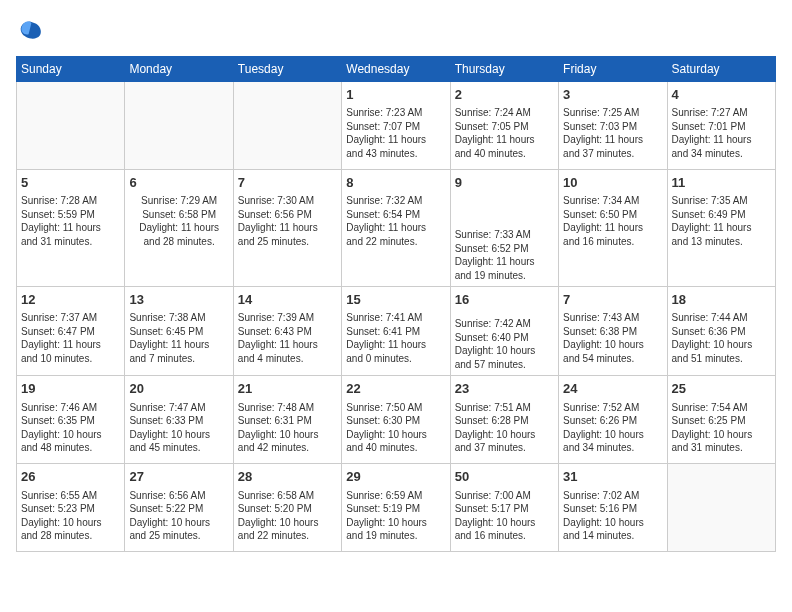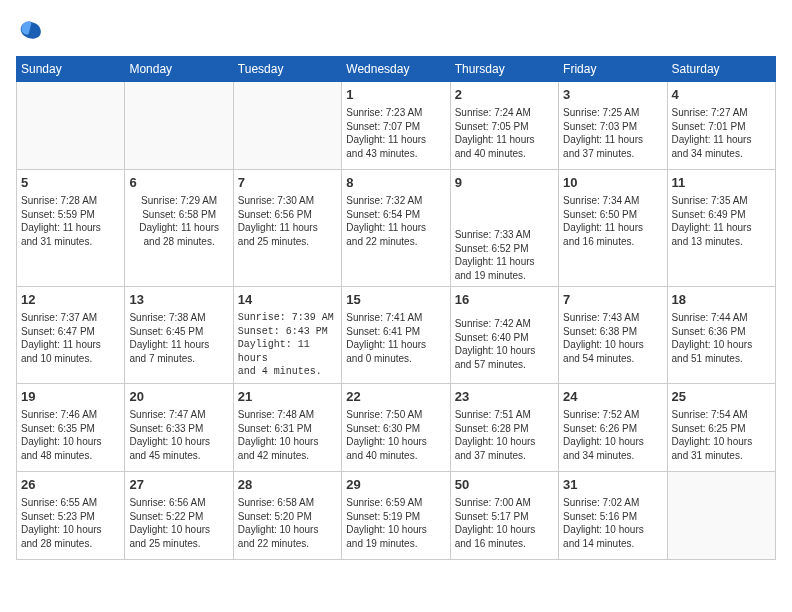--- a/index.html
+++ b/index.html
@@ -211,21 +211,21 @@
         </td>
         <td>
           <div class="day-number">13</div>
           <div class="day-info" style="white-space: pre-line;">Sunrise: 7:38 AM
 Sunset: 6:45 PM
 Daylight: 11 hours
 and 7 minutes.</div>
         </td>
         <td>
           <div class="day-number">14</div>
-          <div class="day-info" style="white-space: pre-line; font-family: Liberation Mono, monospace;">Sunrise: 7:39 AM
+          <div class="day-info" style="white-space: pre-line;">Sunrise: 7:39 AM
 Sunset: 6:43 PM
 Daylight: 11 hours
 and 4 minutes.</div>
         </td>
         <td>
           <div class="day-number">15</div>
           <div class="day-info" style="white-space: pre-line;">Sunrise: 7:41 AM
 Sunset: 6:41 PM
 Daylight: 11 hours
 and 0 minutes.</div>

